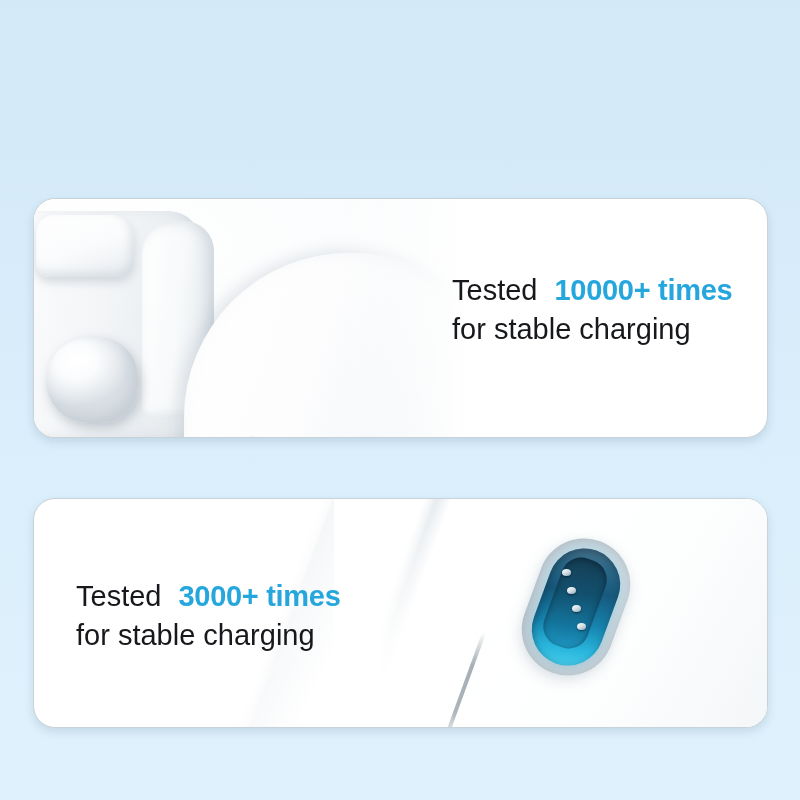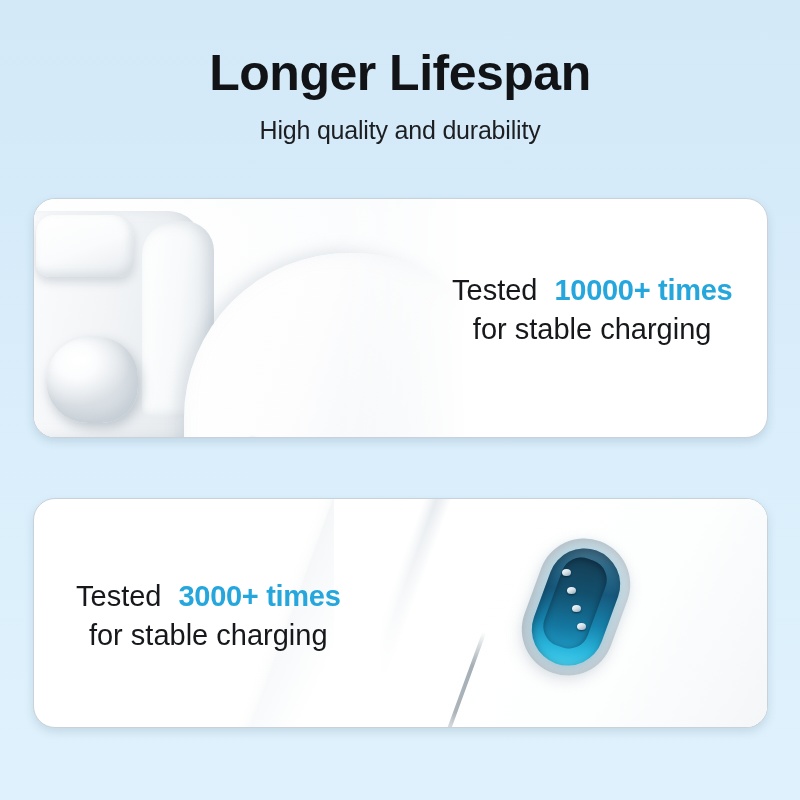--- a/index.html
+++ b/index.html
@@ -36,21 +36,20 @@
   }
 
   
   .card {
     position:absolute;
     background:#ffffff;
     border:1px solid #c9d2d8;
     border-radius:22px;
     overflow:hidden;
     box-shadow:0 4px 9px rgba(70,100,125,0.17);
-    text-align:center;
   }
   #card-1 { left:33px; top:198px;  width:735px; height:240px; }
   #card-2 { left:33px; top:498px;  width:735px; height:230px; }
 
   
   .copy { position:absolute; line-height:1.34; }
   #copy-1 { left:418px; top:72px; }
   #copy-2 { left:42px;  top:78px; }
 
   .copy .line { white-space:nowrap; font-size:29px; color:#16181b; font-weight:400; }
@@ -199,24 +198,20 @@
   .p2-fade {
     position:absolute; left:0; top:0; width:150px; height:230px;
     background:linear-gradient(270deg,rgba(255,255,255,0) 0%,#ffffff 70%);
   }
 </style>
 </head>
 <body>
 
 <div id="page">
 
-  <div class="header">
-    <div class="title">Longer Lifespan</div>
-    <div class="subtitle">High quality and durability</div>
-  </div>
 
   <div class="card" id="card-1">
 
     <div class="photo" id="photo-1">
       <div class="p1-floor"></div>
       <div class="p1-rear"></div>
       <div class="p1-cap"></div>
       <div class="p1-fin"></div>
       <div class="p1-disc"></div>
       <div class="p1-knob"></div>

